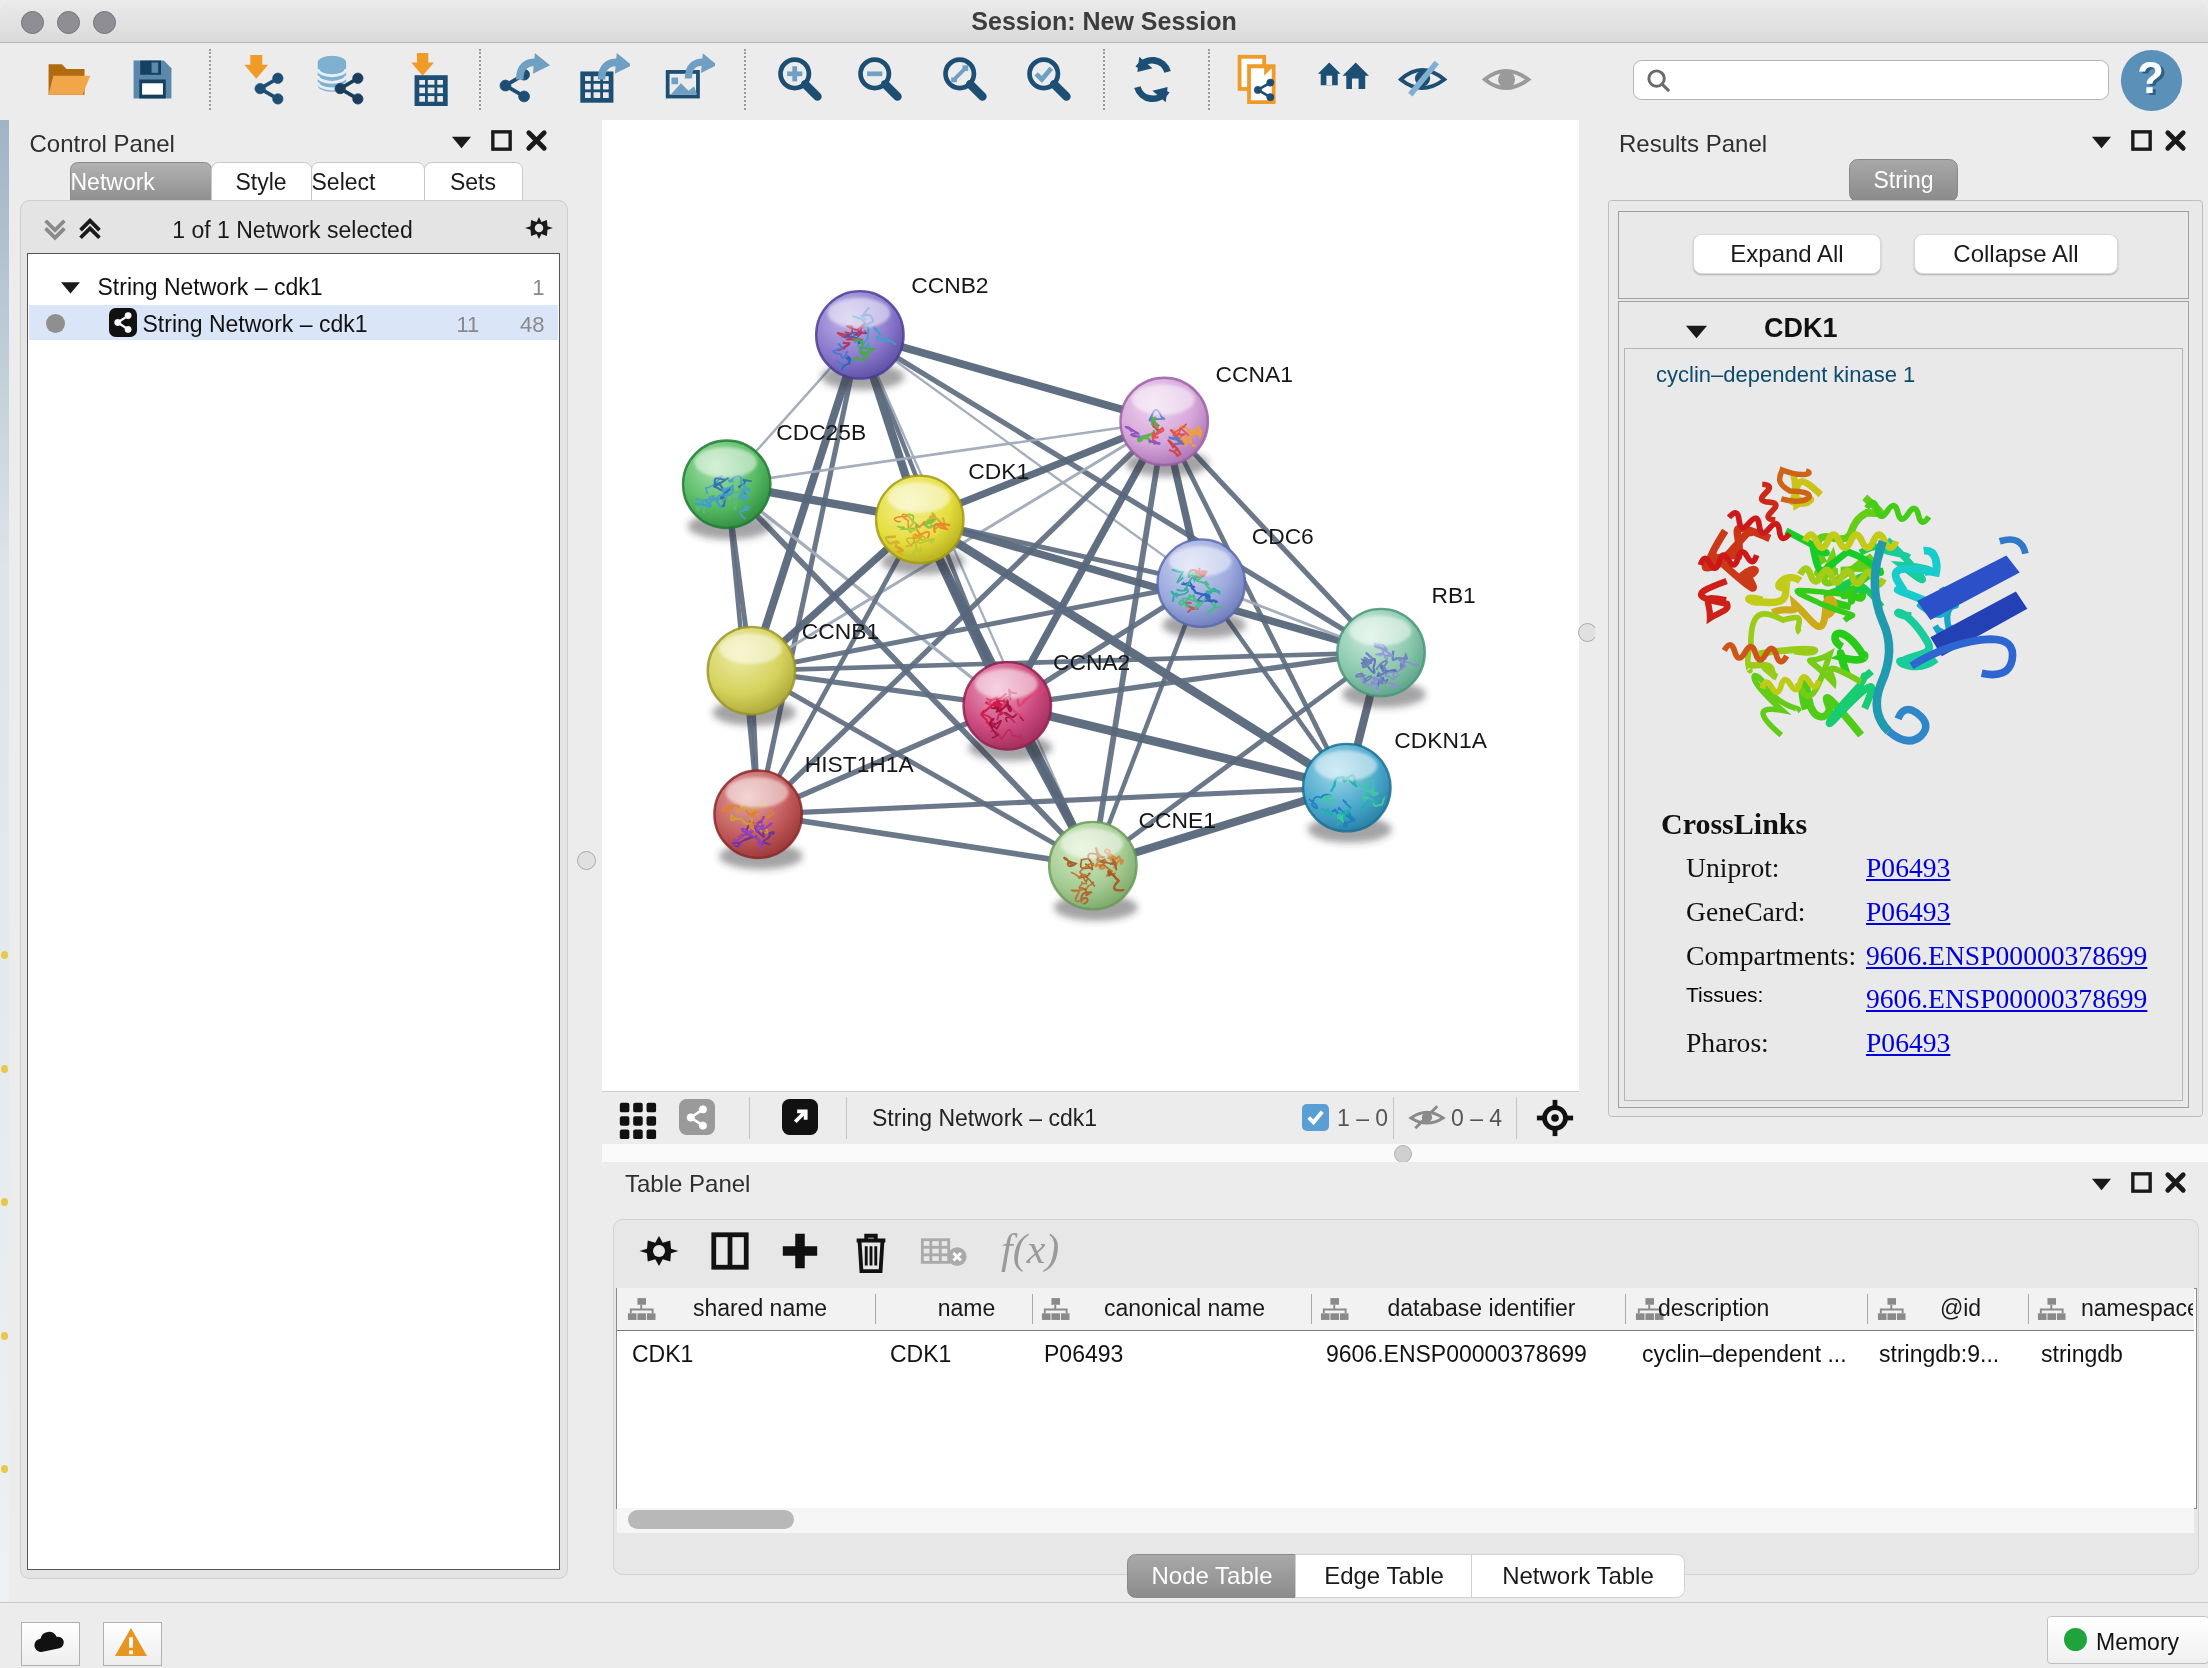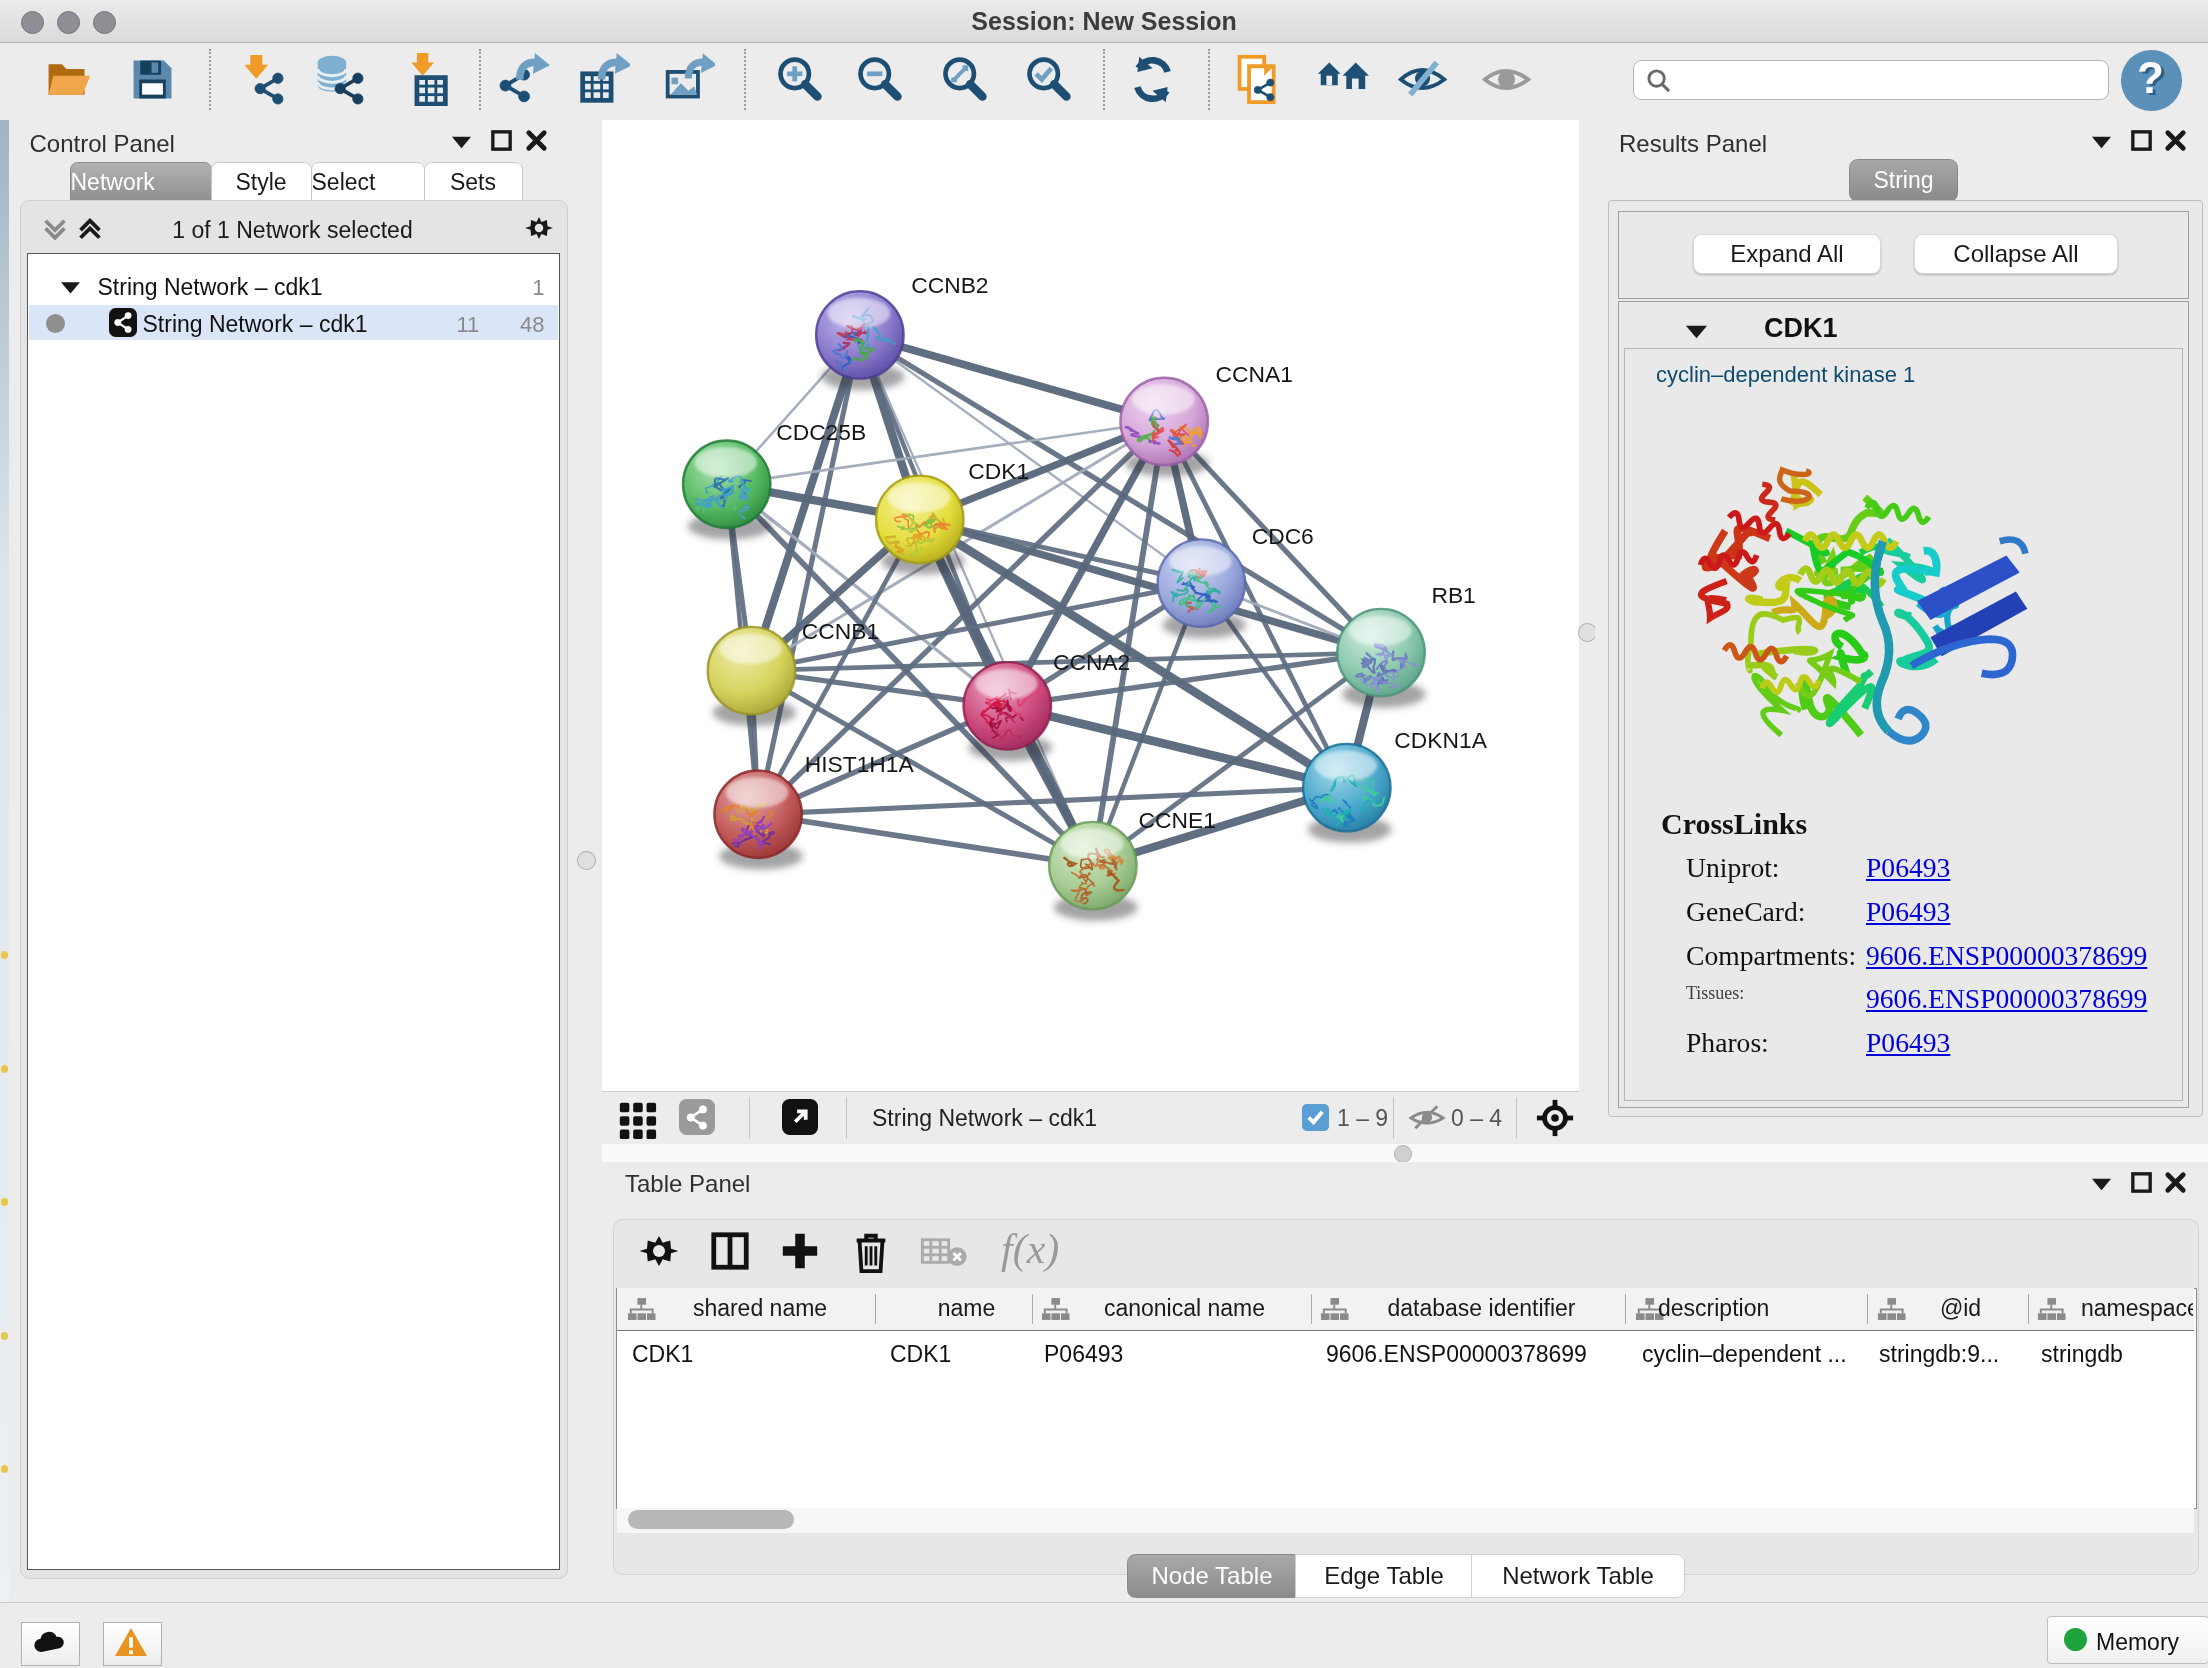--- a/index.html
+++ b/index.html
@@ -602,21 +602,21 @@
 <div class="abs" style="left:782px;top:1099px;width:36px;height:36px;background:#111111;border-radius:7.6px"></div>
 <svg class="abs" style="left:782px;top:1099px" width="36" height="36" viewBox="0 0 38 38">
     <path d="M14 24 L24 14 M16 13 H25 V22" stroke="#ffffff" stroke-width="4" fill="none"></path>
   </svg>
 <div class="abs" style="left:846px;top:1097px;height:42px;border-left:1.9px solid #c4c4c4"></div>
 <div class="abs" style="left:872px;top:1105px;font-size:23px;color:#222222">String Network – cdk1</div>
 <div class="abs" style="left:1302px;top:1104px;width:27px;height:27px;background:#5a9fd4;border-radius:4.8px"></div>
 <svg class="abs" style="left:1302px;top:1104px" width="27" height="27" viewBox="0 0 28 28">
     <path d="M7 14 L12 19 L21 8" stroke="#ffffff" stroke-width="4" fill="none"></path>
   </svg>
-<div class="abs" style="left:1337px;top:1105px;font-size:23px;color:#555555">1 – 9</div>
+<div class="abs" style="left:1337px;top:1105px;font-size:23px;color:#555555">1 – 0</div>
 <div class="abs" style="left:1393px;top:1097px;height:42px;border-left:1.9px solid #c4c4c4"></div>
 <svg class="abs" style="left:1408px;top:1103px" width="38" height="28.5" viewBox="0 0 52 38">
     <path d="M4 20 Q26 4 48 20 Q26 34 4 20 Z" fill="none" stroke="#8a8a8a" stroke-width="4"></path>
     <circle cx="26" cy="19" r="7" fill="#8a8a8a"></circle>
     <line x1="10" y1="34" x2="40" y2="4" stroke="#8a8a8a" stroke-width="4"></line>
   </svg>
 <div class="abs" style="left:1451px;top:1105px;font-size:23px;color:#555555">0 – 4</div>
 <div class="abs" style="left:1516px;top:1097px;height:42px;border-left:1.9px solid #c4c4c4"></div>
 <svg class="abs" style="left:1535px;top:1098px" width="40" height="40" viewBox="0 0 42 42">
     <circle cx="21" cy="21" r="11" fill="none" stroke="#111111" stroke-width="5"></circle>
@@ -713,21 +713,21 @@
 <path d="M252 226 Q295 200 335 198 Q362 198 358 220 Q354 240 326 234" fill="none" stroke="#2d66d0" stroke-width="8"></path>
 <path d="M345 95 Q368 88 372 108" fill="none" stroke="#3078c8" stroke-width="7"></path>
 </svg>
 <div class="abs" style="left:1661px;top:807px;font-family:'Liberation Serif',serif;font-size:30px;font-weight:bold;color:#111111">CrossLinks</div>
 <div class="abs" style="left:1686px;top:852px;font-family:'Liberation Serif',serif;font-size:27.6px;color:#111111">Uniprot:</div>
 <div class="abs" style="left:1866px;top:852px;font-family:'Liberation Serif',serif;font-size:27.6px;color:#0000dd;text-decoration:underline">P06493</div>
 <div class="abs" style="left:1686px;top:896px;font-family:'Liberation Serif',serif;font-size:27.6px;color:#111111">GeneCard:</div>
 <div class="abs" style="left:1866px;top:896px;font-family:'Liberation Serif',serif;font-size:27.6px;color:#0000dd;text-decoration:underline">P06493</div>
 <div class="abs" style="left:1686px;top:940px;font-family:'Liberation Serif',serif;font-size:27.6px;color:#111111">Compartments:</div>
 <div class="abs" style="left:1866px;top:940px;font-family:'Liberation Serif',serif;font-size:27.6px;color:#0000dd;text-decoration:underline">9606.ENSP00000378699</div>
-<div class="abs" style="left:1686px;top:983px;font-family:Liberation Serif, serif;font-size:18px;color:#404040">Tissues:</div>
+<div class="abs" style="left:1686px;top:983px;font-family:Liberation Sans, sans-serif;font-size:21px;color:#000000">Tissues:</div>
 <div class="abs" style="left:1866px;top:983px;font-family:'Liberation Serif',serif;font-size:27.6px;color:#0000dd;text-decoration:underline">9606.ENSP00000378699</div>
 <div class="abs" style="left:1686px;top:1027px;font-family:'Liberation Serif',serif;font-size:27.6px;color:#111111">Pharos:</div>
 <div class="abs" style="left:1866px;top:1027px;font-family:'Liberation Serif',serif;font-size:27.6px;color:#0000dd;text-decoration:underline">P06493</div>
 <div class="abs" style="left:602px;top:1162px;width:1606px;height:439px;background:#ececec">
 <div class="ptitle abs" style="left:23px;top:7.6px">Table Panel</div>
 <svg class="abs" style="left:1487px;top:11.4px" width="25" height="21" viewBox="0 0 26 22">
       <path d="M3 6 L23 6 L13 18 Z" fill="#1a1a1a"></path>
     </svg>
     <svg class="abs" style="left:1527px;top:7.6px" width="25" height="25" viewBox="0 0 26 26">
       <rect x="4" y="4" width="18" height="18" fill="none" stroke="#1a1a1a" stroke-width="3.5"></rect>

